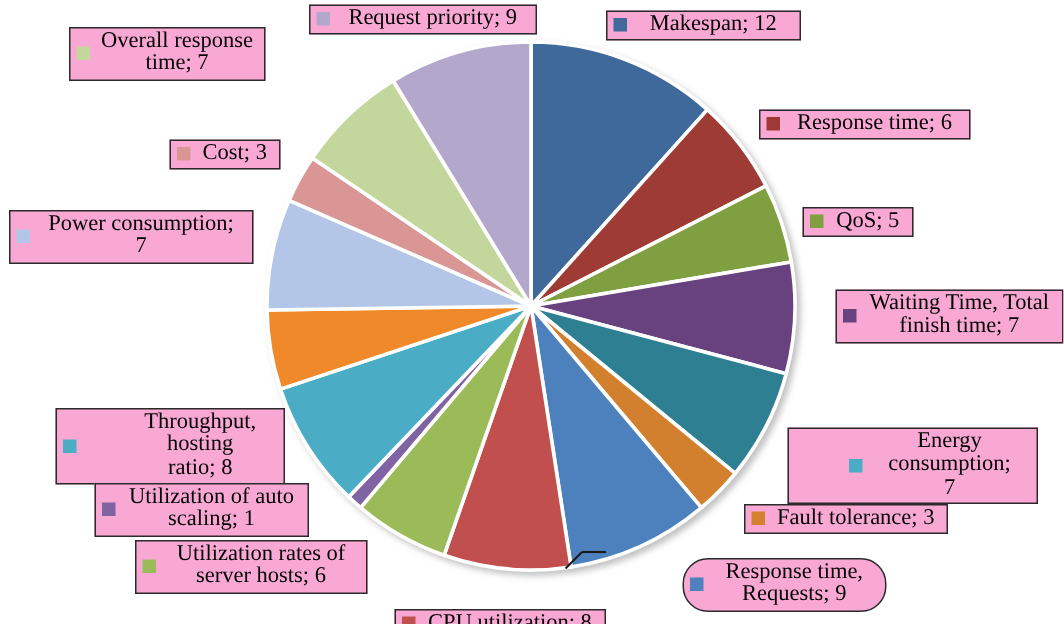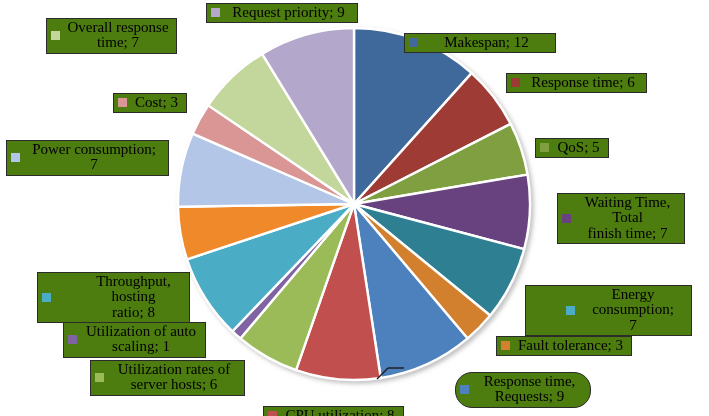--- a/index.html
+++ b/index.html
@@ -10,21 +10,21 @@
     font-family:"Liberation Serif", serif;
     overflow:hidden;
     position:relative;
   }
   #chart-root{position:absolute;left:0;top:0;width:709px;height:416px;}
   #pie-svg{position:absolute;left:0;top:0;}
 
   .callout{
     position:absolute;
     box-sizing:border-box;
-    background:#4d7c0f;
+    background:#f9a8d4;
     border:1.6px solid #2b2b2b;
     display:flex;
     align-items:center;
     gap:5px;
     padding:1px 5px 2px 4px;
     line-height:1.03;
   }
   .callout .swatch{
     width:9px;height:9px;
     flex:0 0 9px;
@@ -72,21 +72,21 @@
     <g id="leader-lines">
       <path class="leader" d="M 377 379 L 388 368"></path>
       <path class="leader" d="M 388 368 L 404 368"></path>
     </g>
   </svg>
   <div id="callout-layer">
       <div class="callout one-line" style="left: 206px; top: 3px; width: 152px;">
         <span class="swatch" style="background: rgb(179, 167, 203);"></span>
         <span class="ctext">Request priority; 9</span>
       </div>
-      <div class="callout one-line" style="left: 404px; top: 7px; width: 152px; margin-top: 26px;">
+      <div class="callout one-line" style="left: 404px; top: 7px; width: 130px;">
         <span class="swatch" style="background: rgb(65, 105, 155);"></span>
         <span class="ctext">Makespan; 12</span>
       </div>
       <div class="callout" style="left: 46px; top: 18px; width: 131px;">
         <span class="swatch" style="background: rgb(195, 214, 155);"></span>
         <span class="ctext">Overall response
 time; 7</span>
       </div>
       <div class="callout one-line" style="left: 506px; top: 73px; width: 141px;">
         <span class="swatch" style="background: rgb(158, 58, 54);"></span>
@@ -98,21 +98,21 @@
       </div>
       <div class="callout one-line" style="left: 535px; top: 138px; width: 74px;">
         <span class="swatch" style="background: rgb(127, 159, 64);"></span>
         <span class="ctext">QoS; 5</span>
       </div>
       <div class="callout" style="left: 6px; top: 140px; width: 163px;">
         <span class="swatch" style="background: rgb(179, 198, 231);"></span>
         <span class="ctext">Power consumption;
 7</span>
       </div>
-      <div class="callout" style="left: 557px; top: 193px; width: 128px;">
+      <div class="callout" style="left: 557px; top: 193px; width: 152px;">
         <span class="swatch" style="background: rgb(103, 66, 126);"></span>
         <span class="ctext">Waiting Time, Total
 finish time; 7</span>
       </div>
       <div class="callout one-line" style="left: 73px; top: 228px; width: 112px; margin-top: 44px;">
         <span class="swatch" style="background: rgb(240, 137, 44);"></span>
         <span class="ctext">Security; 5</span>
       </div>
       <div class="callout" style="left: 525px; top: 285px; width: 167px; padding-left: 40px;">
         <span class="swatch" style="background: rgb(75, 172, 198);"></span>

